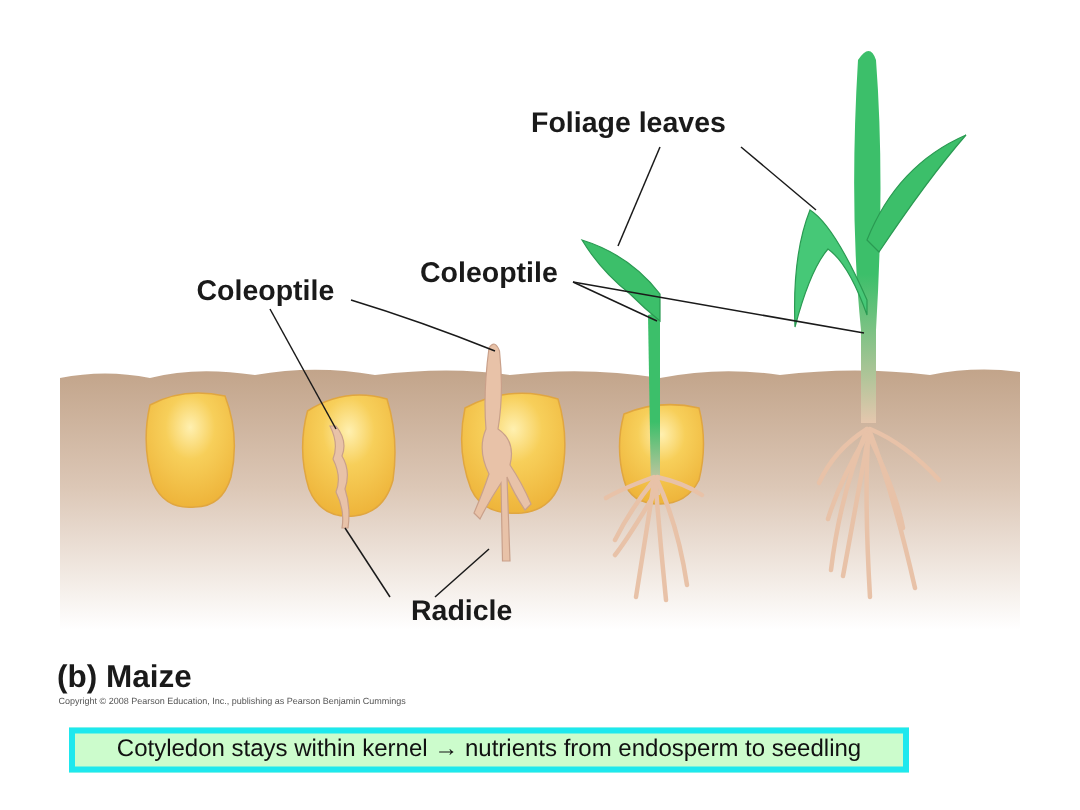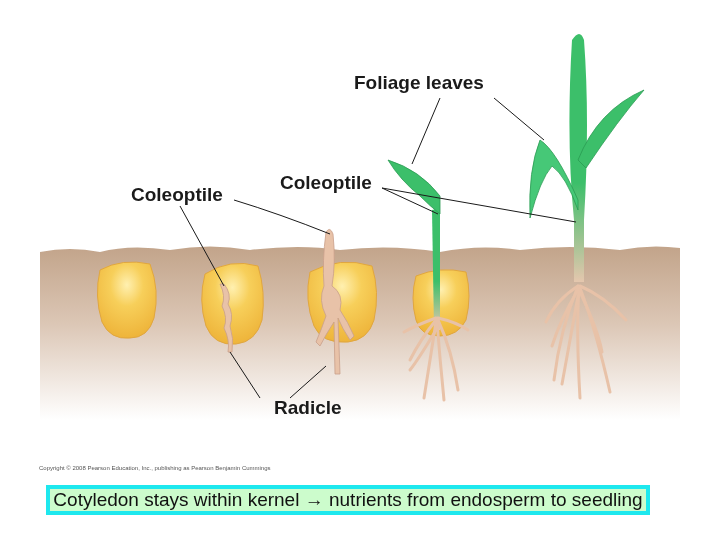--- a/index.html
+++ b/index.html
@@ -5,21 +5,21 @@
     html, body { margin:0; padding:0; }
     body { width:720px; height:540px; background:#ffffff; position:relative; overflow:hidden; font-family:"Liberation Sans", sans-serif; }
     .figure { position:absolute; left:0; top:0; width:592px; height:480px; }
     .label { position:absolute; font-family:"Liberation Sans", sans-serif; font-weight:bold; color:#1a1a1a; white-space:nowrap; }
     .lbl-foliage { left:354px; top:72px; font-size:19px; }
     .lbl-coleo1 { left:131px; top:184px; font-size:19px; }
     .lbl-coleo2 { left:280px; top:172px; font-size:19px; }
     .lbl-radicle { left:246px; top:397px; font-size:19px;margin-left:28px; }
     .lbl-panel { left:38px; top:440px; font-size:21px; }
     .lbl-copy { left:39px; top:465px; font-size:6px; font-weight:normal; color:#555; }
-    .caption { position:absolute; left:46px; top:485px; width:604px; height:30px; box-sizing:border-box; border:4px solid #1ee8ee; background:#ccfccc; display:flex; align-items:center; justify-content:center; font-size:19px; color:#111;text-align:right; }
+    .caption { position:absolute; left:46px; top:485px; width:560px; height:30px; box-sizing:border-box; border:4px solid #1ee8ee; background:#ccfccc; display:flex; align-items:center; justify-content:center; font-size:16px; color:#111;text-align:right; }
   </style>
 </head>
 <body>
 
 <div class="figure">
   <svg width="720" height="480" viewBox="0 0 720 480">
     <defs>
       <linearGradient id="soil" x1="0" y1="0" x2="0" y2="1">
         <stop offset="0" stop-color="#c2a48a"></stop>
         <stop offset="0.45" stop-color="#dcc7b6"></stop>
@@ -93,18 +93,19 @@
       <path d="M494 98 L544 140"></path>
       <path d="M260 398 L230 352"></path>
       <path d="M290 398 L326 366"></path>
     </g>
   </svg>
 
   <div class="label lbl-foliage">Foliage leaves</div>
   <div class="label lbl-coleo1">Coleoptile</div>
   <div class="label lbl-coleo2">Coleoptile</div>
   <div class="label lbl-radicle">Radicle</div>
+  <div class="label lbl-panel">(b) Maize</div>
   <div class="label lbl-copy">Copyright © 2008 Pearson Education, Inc., publishing as Pearson Benjamin Cummings</div>
 </div>
 
 <div class="caption">
   <span>Cotyledon stays within kernel → nutrients from endosperm to seedling</span>
 </div>
 
 </body></html>

